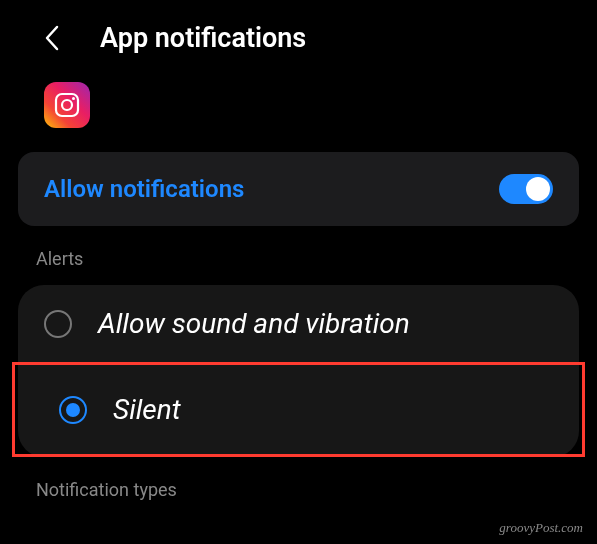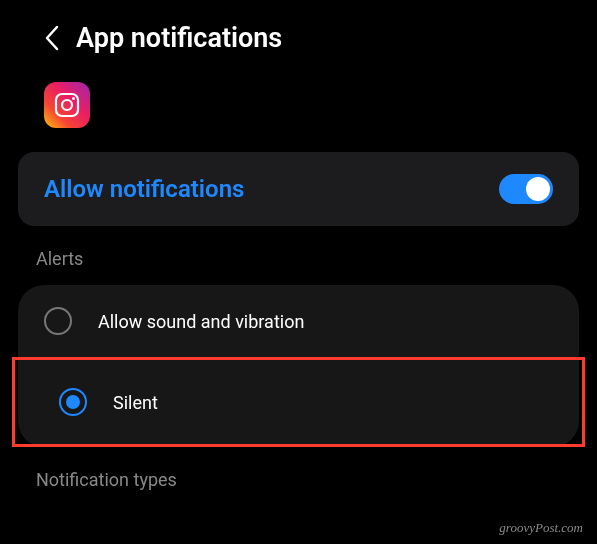--- a/index.html
+++ b/index.html
@@ -1,33 +1,33 @@
 <!DOCTYPE html>
 <html><head>
   <meta charset="utf-8">
   <style>
     * { margin: 0; padding: 0; box-sizing: border-box; font-family: -apple-system, BlinkMacSystemFont, 'Segoe UI', Roboto, sans-serif; }
     body { background: #000; color: #fff; width: 597px; height: 544px; overflow: hidden; position: relative; }
-    .header { display: flex; align-items: center; padding: 22px 28px 18px 40px; gap: 12px; text-align: center; }
+    .header { display: flex; align-items: center; padding: 22px 28px 18px 40px; gap: 36px; text-align: center; }
     .back-icon { width: 24px; height: 24px; display: flex; align-items: center; justify-content: center; cursor: pointer; }
     .title { font-size: 27px; font-weight: 600; color: #fff; }
     .app-row { display: flex; align-items: center; padding: 10px 36px 24px 44px; gap: 24px; }
     .app-icon { width: 46px; height: 46px; border-radius: 12px; background: linear-gradient(45deg, #FFC107 0%, #F44336 30%, #E91E63 60%, #9C27B0 100%); display: flex; align-items: center; justify-content: center; }
     .app-name { font-size: 22px; color: #fff; font-weight: 400; }
     .card { background: #1c1c1e; border-radius: 16px; margin: 0 18px; padding: 22px 26px; display: flex; align-items: center; justify-content: space-between; }
     .allow-label { color: #1e88ff; font-size: 24px; font-weight: 600; }
     .toggle { width: 54px; height: 30px; background: #1e88ff; border-radius: 15px; position: relative; cursor: pointer; }
     .toggle-knob { position: absolute; right: 3px; top: 3px; width: 24px; height: 24px; background: #fff; border-radius: 50%; }
     .section-label { color: #888; font-size: 18px; padding: 22px 36px 16px 36px; }
     .radio-group { background: #171717; border-radius: 26px; margin: 0 18px; overflow: visible; }
     .radio-item { display: flex; align-items: center; padding: 22px 26px; gap: 26px; cursor: pointer; }
     .radio-circle { width: 28px; height: 28px; border: 2.5px solid #777; border-radius: 50%; display: flex; align-items: center; justify-content: center; flex-shrink: 0; }
     .radio-circle.selected { border-color: #1e88ff; }
     .radio-dot { width: 14px; height: 14px; background: #1e88ff; border-radius: 50%; }
-    .radio-label { font-size: 18px; color: #fff; }
+    .radio-label { font-size: 28px; color: #fff; font-style: italic; }
     .highlight { border: 3px solid #ff3b30; margin: 0 -6px; padding: 28px 44px; }
     .watermark { position: absolute; bottom: 8px; right: 14px; color: #888; font-size: 13px; font-style: italic; font-family: Liberation Serif, serif; }
   </style>
 </head>
 <body>
 
 <div class="header">
   <div class="back-icon">
     <svg width="16" height="26" viewBox="0 0 16 26" fill="none">
       <path d="M13 2 L3 13 L13 24" stroke="#fff" stroke-width="2.5" stroke-linecap="round" stroke-linejoin="round"></path>

